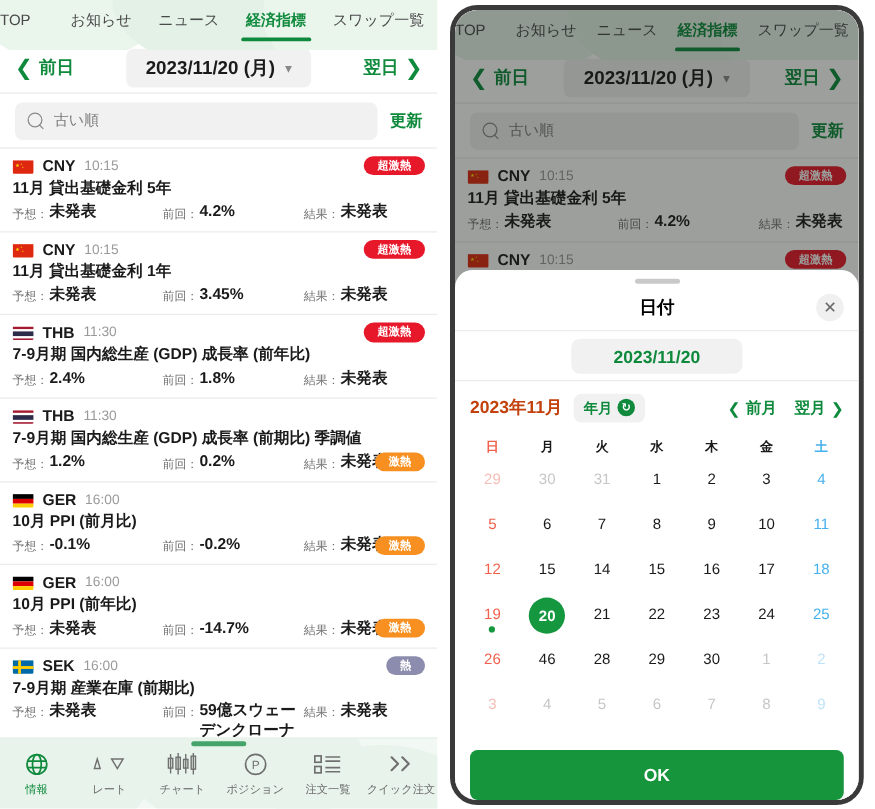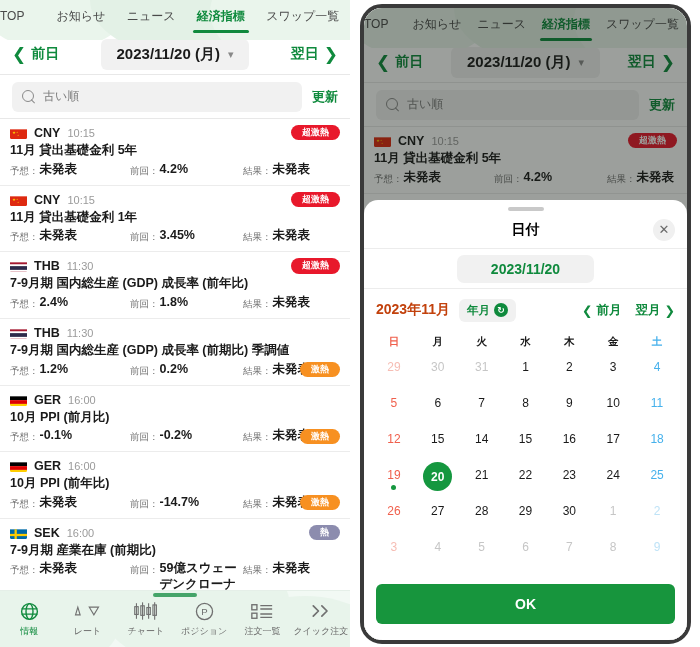--- a/index.html
+++ b/index.html
@@ -177,21 +177,21 @@
   .cell.sat .daynum { color:#46b1ec; }
   .cell.out .daynum { color:#c6c6c6; }
   .cell.out.sun .daynum { color:#f6bdb4; }
   .cell.out.sat .daynum { color:#bfe3f7; }
   .cell.sel .daynum {
     color:#fff; font-weight:bold; background:#15973f; border-radius: 50%;
     width: 29px; height: 29px; display:flex; align-items:center; justify-content:center;
     padding-top:0; margin-top: -2px;
   }
   .dot { width: 5px; height:5px; border-radius:50%; background:#15973f; margin-top: 4px; }
-  .ok-wrap { padding: 8px 12px 16px; }
+  .ok-wrap { padding: 8px 12px 0; }
   .ok-btn {
     height: 40px; background:#17953d; border-radius: 6px; color:#fff;
     display:flex; align-items:center; justify-content:center;
     font-size: 14px; font-weight: bold;
   }
 </style>
 </head>
 <body>
 
 <div class="stage">
@@ -905,21 +905,21 @@
                 <div class="cell">
                   <span class="daynum">24</span>
                 </div>
                 <div class="cell sat">
                   <span class="daynum">25</span>
                 </div>
                 <div class="cell sun">
                   <span class="daynum">26</span>
                 </div>
                 <div class="cell">
-                  <span class="daynum">27</span>
+                  <span class="daynum">46</span>
                 </div>
                 <div class="cell">
                   <span class="daynum">28</span>
                 </div>
                 <div class="cell">
                   <span class="daynum">29</span>
                 </div>
                 <div class="cell">
                   <span class="daynum">30</span>
                 </div>

